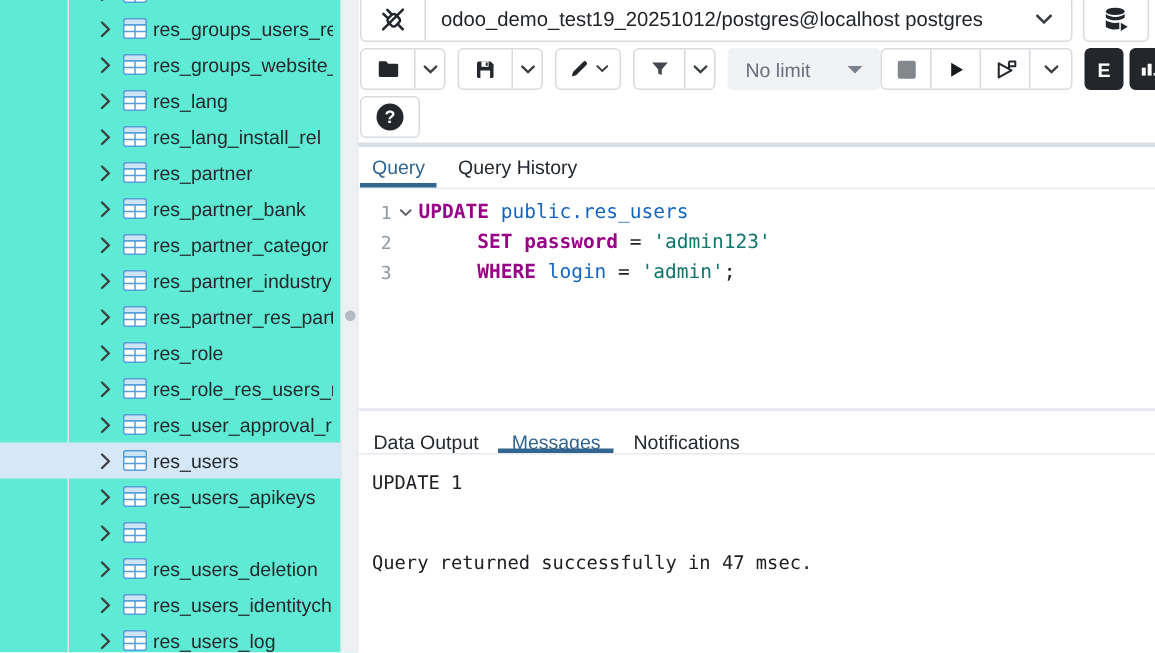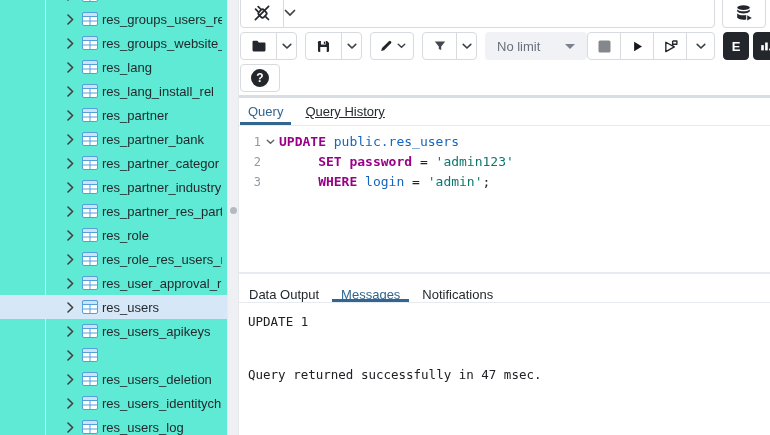--- a/index.html
+++ b/index.html
@@ -68,21 +68,21 @@
                 font-size:12px; font-weight:bold; display:flex; align-items:center;
                 justify-content:center; }
 
   .dock-band { position:absolute; left:0; top:95px; width:531px; height:3px; background:#d9dde4; }
 
   .qtab-row { position:absolute; left:0; top:98px; width:531px; height:28px;
               display:flex; align-items:stretch; border-bottom:1px solid #e7eaee;
               padding-left:1px; font-size:13px; }
   .qtab { padding:12px 8px; display:flex; align-items:center; cursor:pointer; color:#24292e; }
   .qtab.active { color:#326690; box-shadow:inset 0 -3px 0 #326690; }
-  .qtab + .qtab { margin-left:6px;text-decoration:underline; }
+  .qtab + .qtab { margin-left:6px; }
 
   .editor { position:absolute; left:0; top:127px; width:531px; height:145px;
             font-family:"DejaVu Sans Mono", monospace; font-size:13px;
             padding-top:5px; cursor:text; }
   .ed-line { display:flex; height:20px; line-height:20px; }
   .ed-num { width:22px; text-align:right; color:#9199a1; font-size:12px; flex:0 0 auto; }
   .ed-fold { width:18px; display:flex; align-items:center; justify-content:center; flex:0 0 auto; }
   .ed-code { white-space:pre; }
   .tok-kw { color:#990088; font-weight:bold; }
   .tok-id { color:#1565c0; }
@@ -410,20 +410,21 @@
 
     <div class="conn-ctl">
       <span class="conn-icon-cell">
         <svg width="20" height="20" viewBox="0 0 20 20" fill="none" stroke="#23272b" stroke-width="1.7" stroke-linecap="round">
           <rect x="7" y="7" width="7" height="7" rx="2" transform="rotate(45 10.5 10.5)"></rect>
           <path d="M13.8 13.8 l2.7 2.7"></path>
           <path d="M6.2 3.6 l2.4 2.4 M3.6 6.2 l2.4 2.4"></path>
           <path d="M3.4 16.6 L16.6 3.4"></path>
         </svg>
       </span>
+      <span class="conn-text">odoo_demo_test19_20251012/postgres@localhost postgres</span>
       <span class="conn-chev">
         <svg width="12" height="8" viewBox="0 0 12 8" fill="none" stroke="#3c4043" stroke-width="1.7" stroke-linecap="round">
           <polyline points="1.5,1.5 6,6 10.5,1.5"></polyline>
         </svg>
       </span>
     </div>
     <div class="btn newconn-btn">
       <span>
         <svg width="20" height="20" viewBox="0 0 20 20" fill="#23272b">
           <ellipse cx="9.5" cy="4.6" rx="6.3" ry="2.4"></ellipse>

